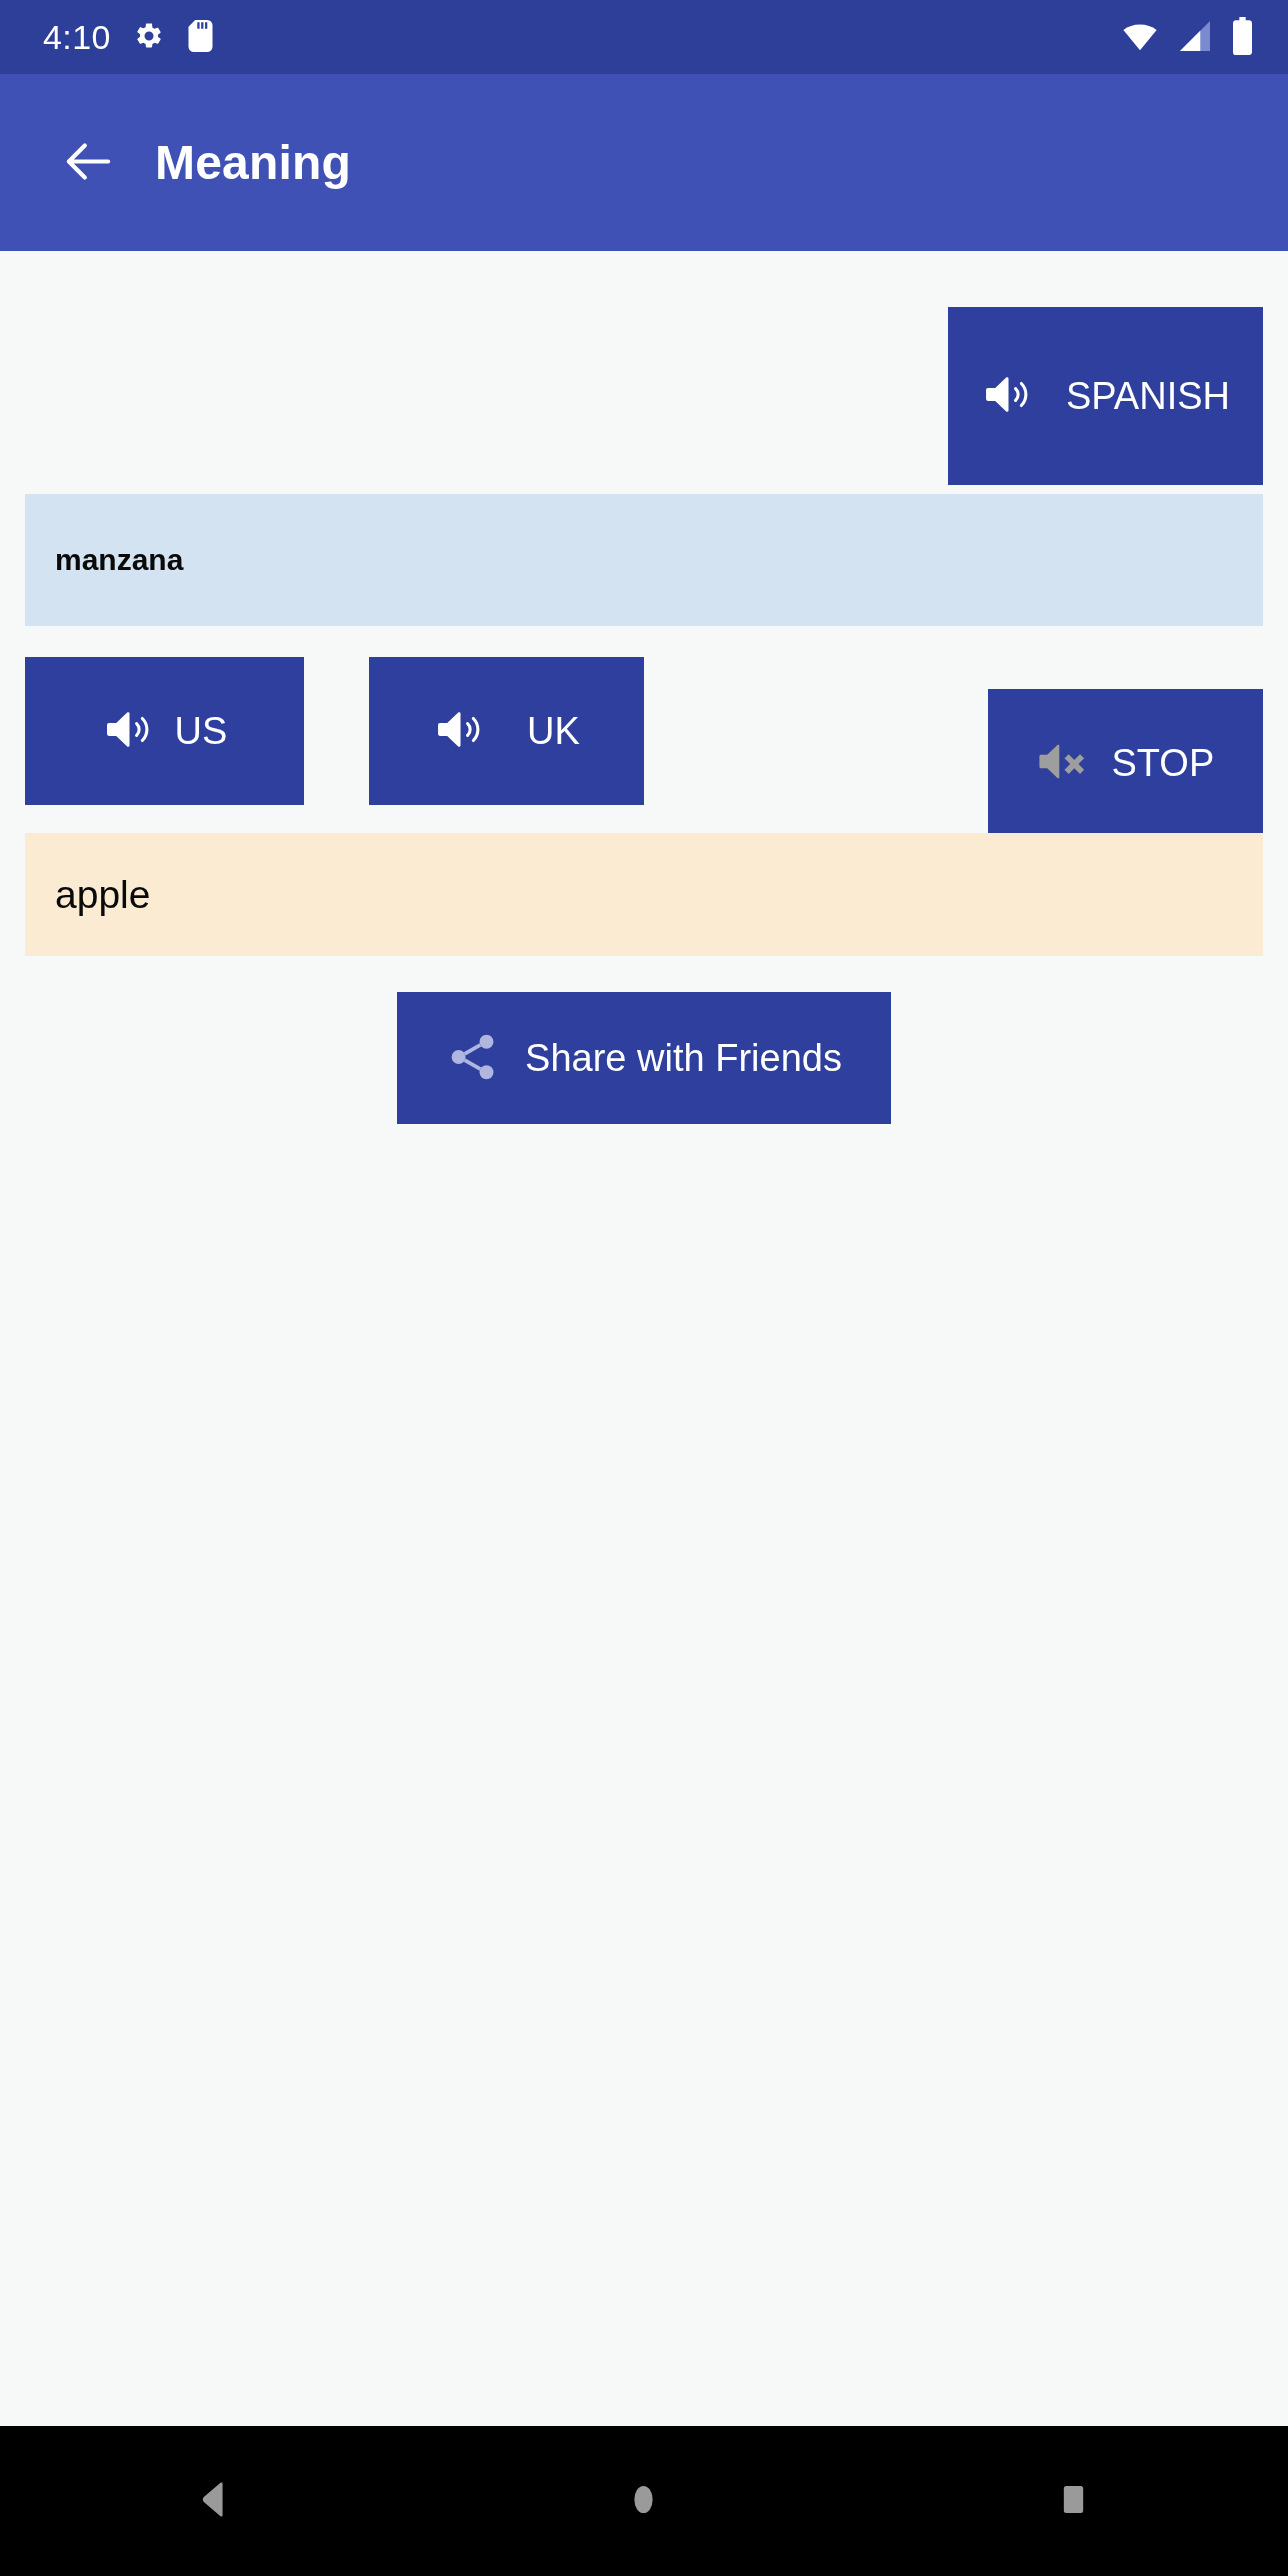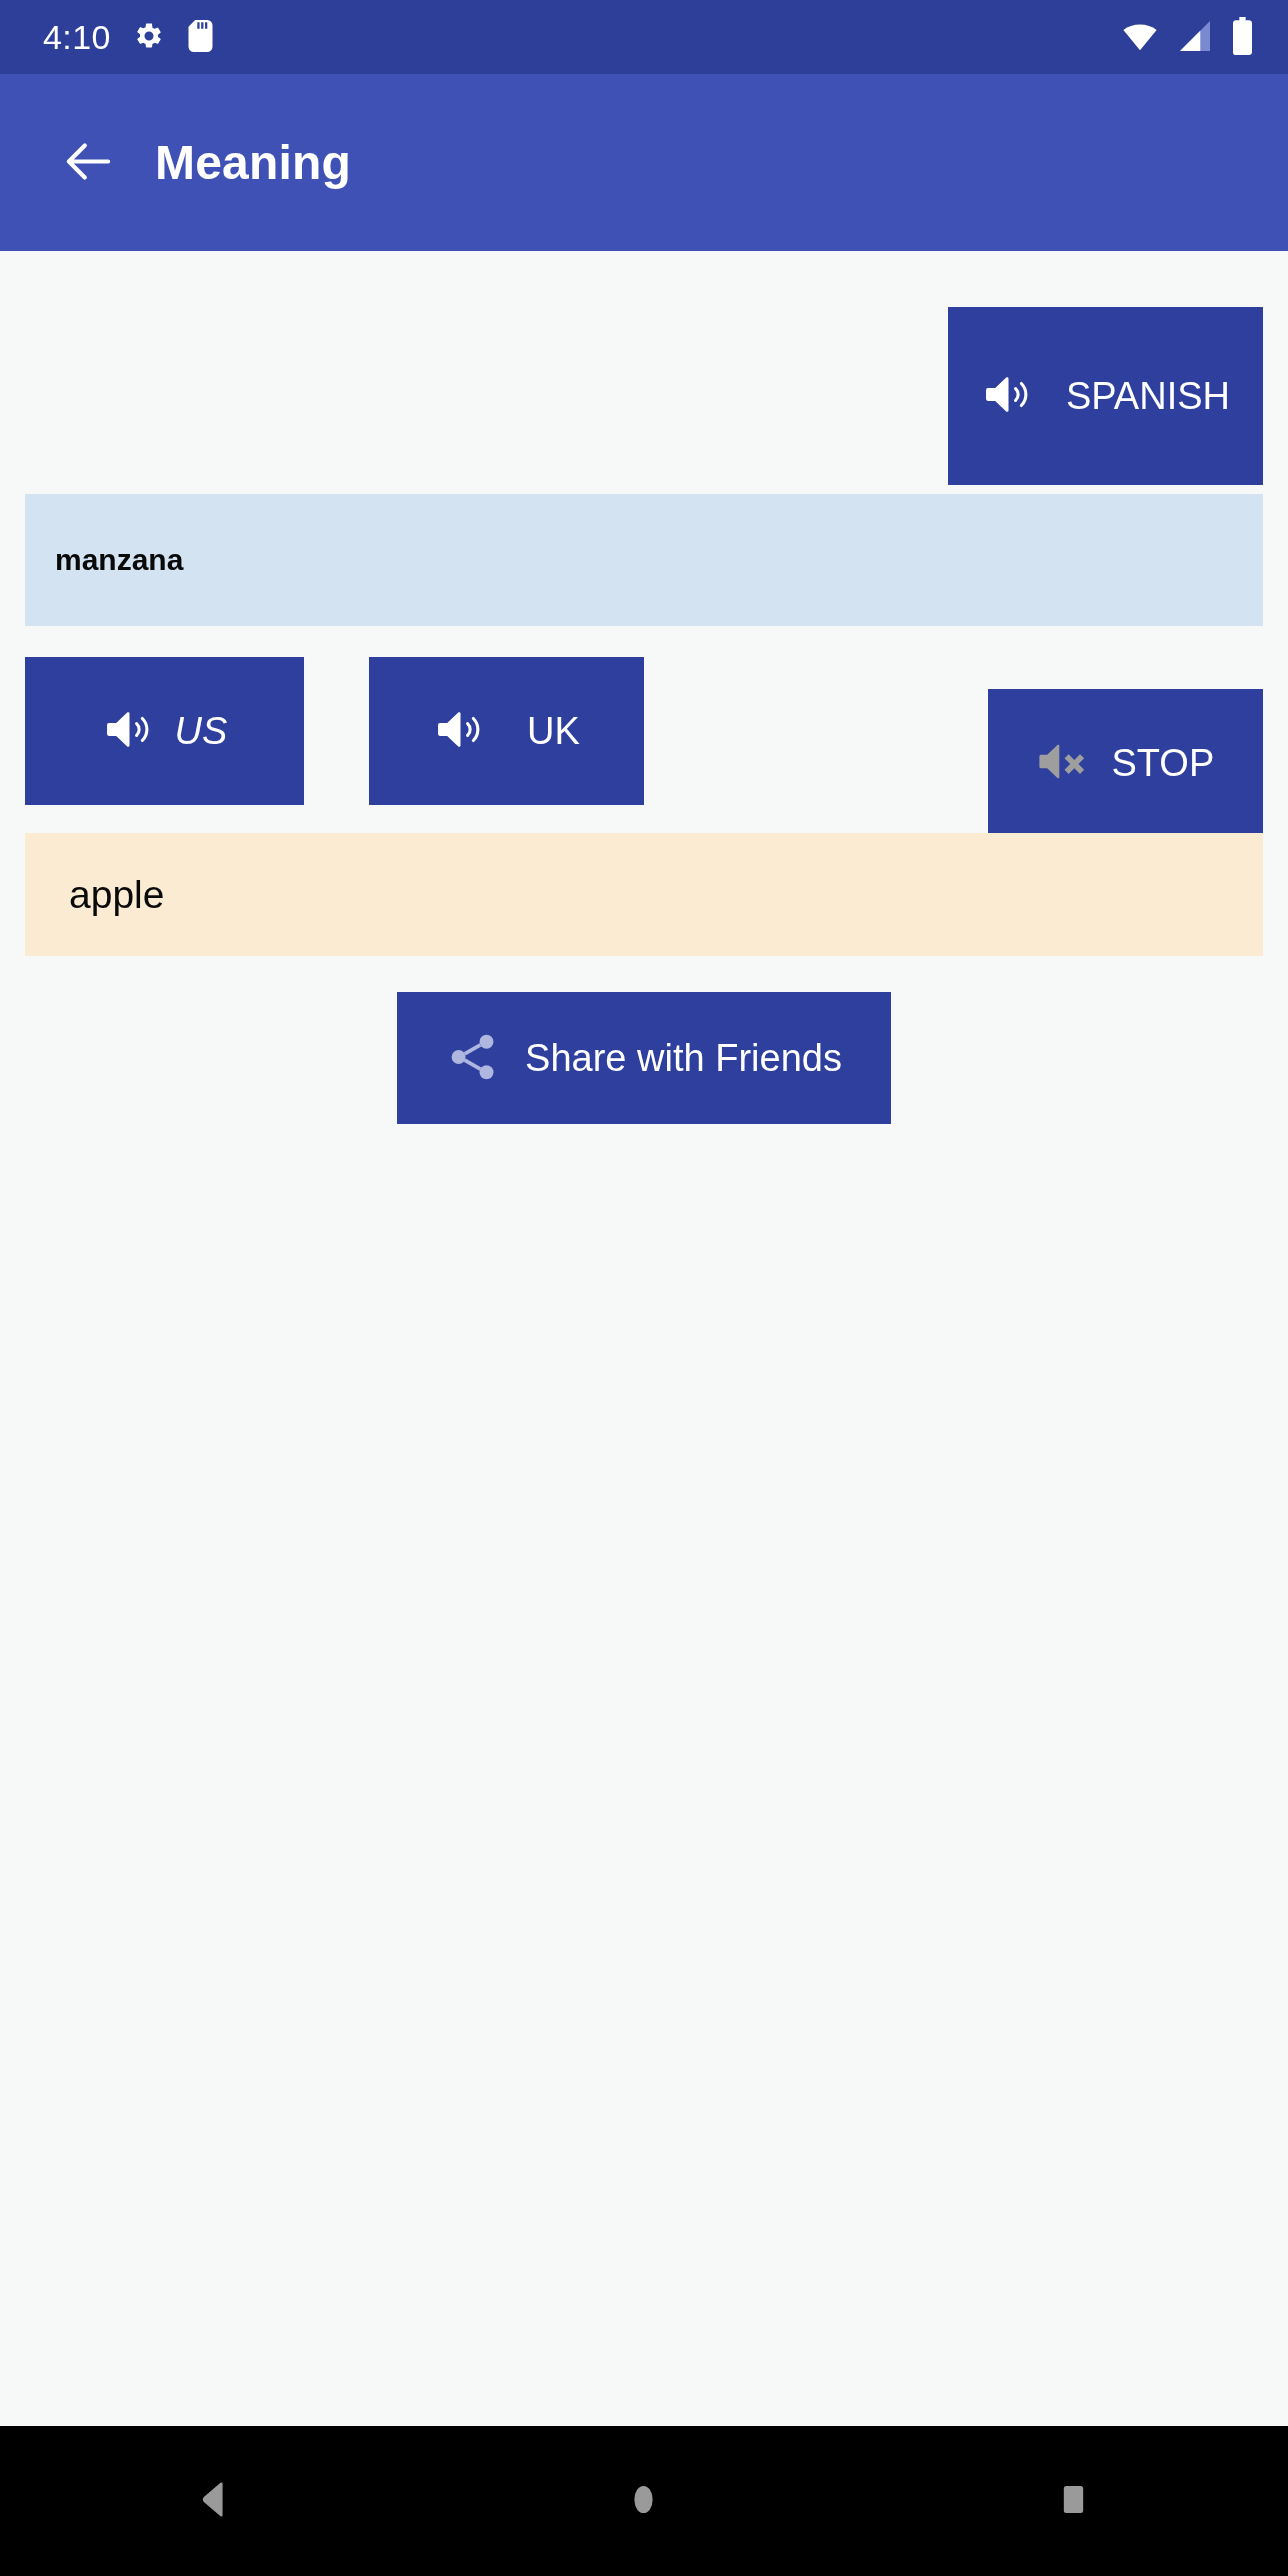--- a/index.html
+++ b/index.html
@@ -143,35 +143,33 @@
     font-size: 30px;
     font-weight: 700;
     color: #0a0a0a;
     line-height: 1;
   }
   .word-text-target {
     font-size: 39px;
     font-weight: 400;
     color: #0a0a0a;
     line-height: 1;
-    margin-left: 14px;
   }
 
   
   .accent-row {
     position: absolute;
     left: 25px; top: 406px;
     width: 1238px; height: 148px;
   }
   .btn-us {
     position: absolute;
     left: 0; top: 0;
     width: 279px; height: 148px;
     gap: 18px;
-    font-style: italic;
   }
   .btn-uk {
     position: absolute;
     left: 344px; top: 0;
     width: 275px; height: 148px;
     gap: 39px;
   }
   .btn-stop {
     position: absolute;
     right: 0; top: 0;

